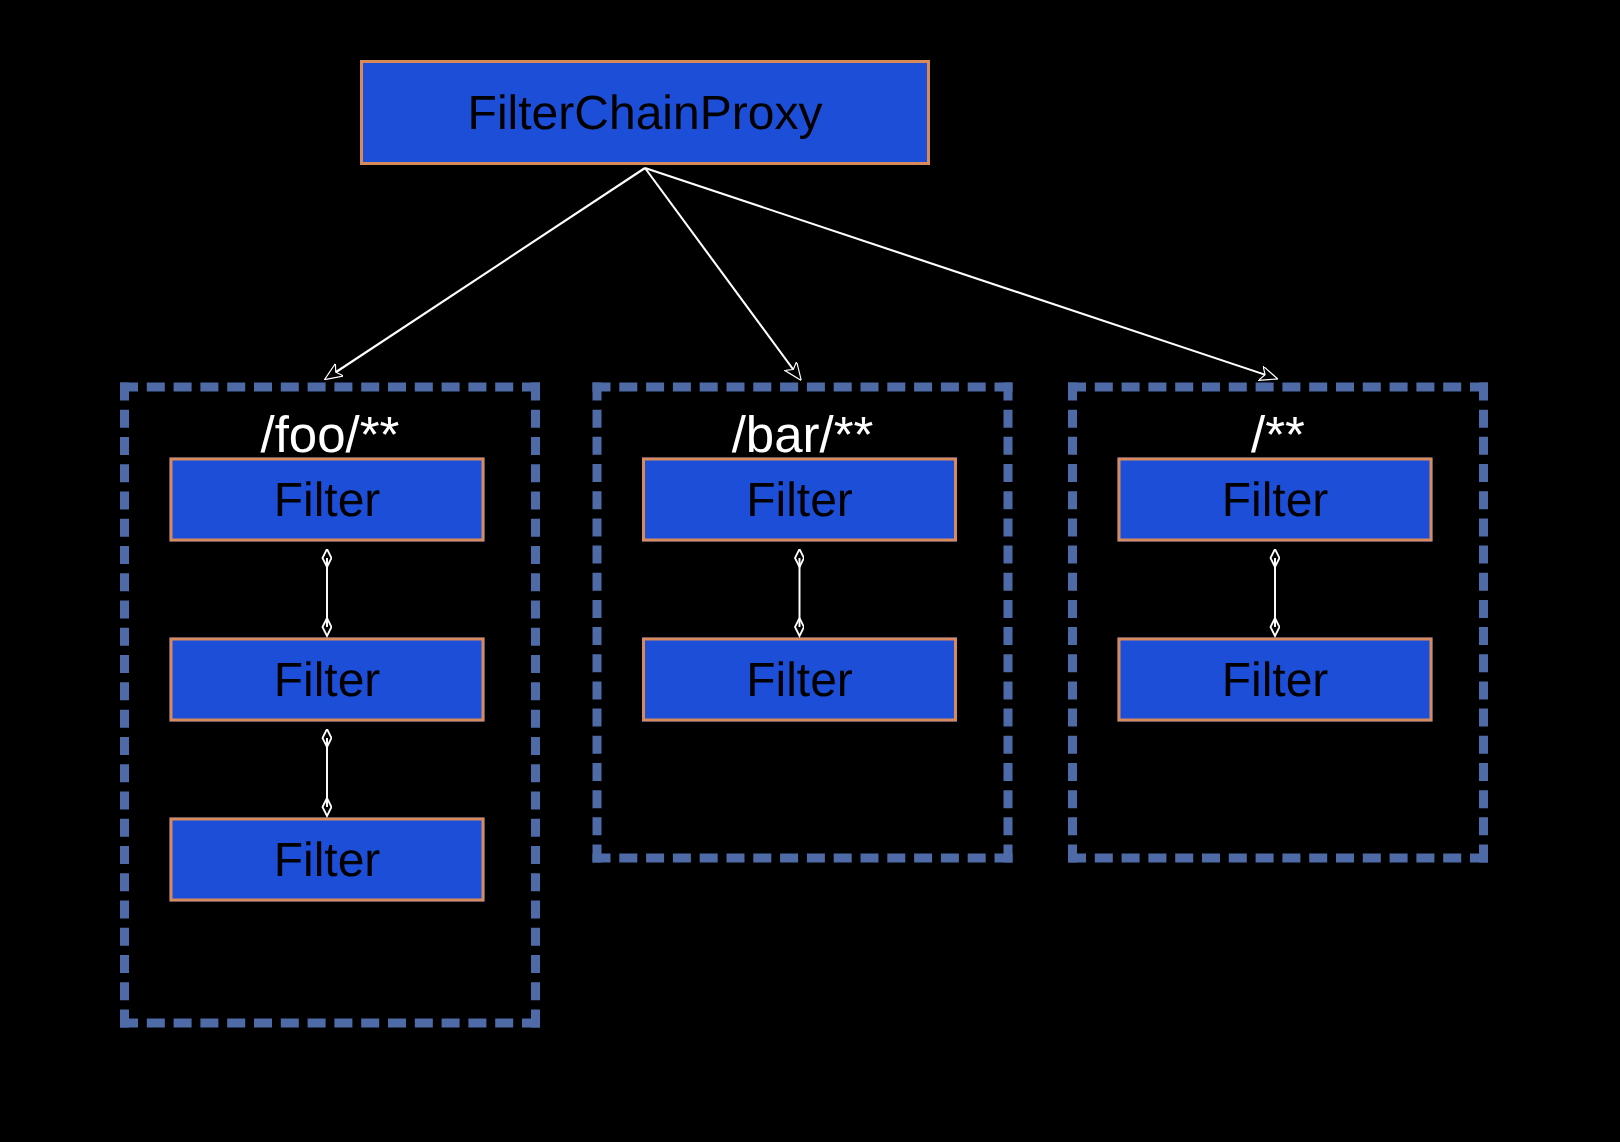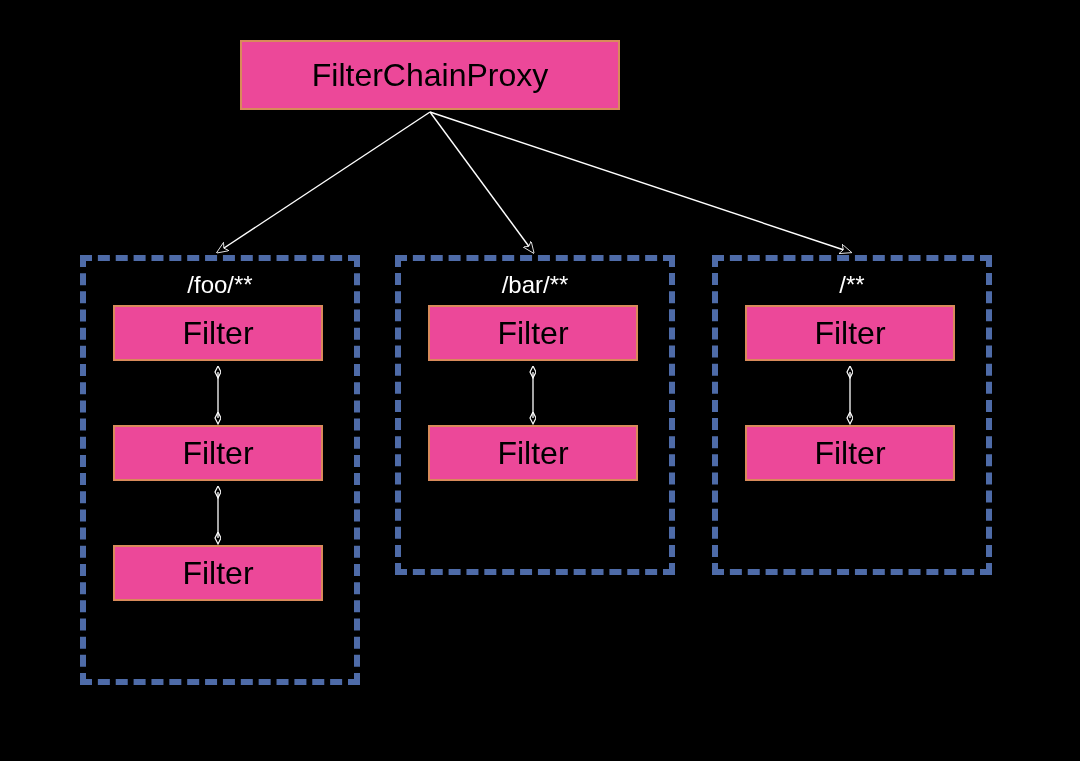--- a/index.html
+++ b/index.html
@@ -19,21 +19,21 @@
   .svg-layer {
     position: absolute;
     left: 0;
     top: 0;
     width: 1080px;
     height: 761px;
     pointer-events: none;
   }
   .box {
     position: absolute;
-    background: #ec4899;
+    background: #1d4ed8;
     border: 2px solid #D88A5A;
     display: flex;
     align-items: center;
     justify-content: center;
     font-size: 32px;
     color: #000;
     box-sizing: border-box;
   }
   .title-box {
     left: 240px;
@@ -46,21 +46,21 @@
     border: 6px dashed #4E6BA8;
     box-sizing: border-box;
   }
   .cluster-title {
     position: absolute;
     top: 10px;
     left: 0;
     width: 100%;
     text-align: center;
     color: #fff;
-    font-size: 24px;
+    font-size: 34px;
   }
   .cluster1 { left: 80px;  top: 255px; width: 280px; height: 430px; }
   .cluster2 { left: 395px; top: 255px; width: 280px; height: 320px; }
   .cluster3 { left: 712px; top: 255px; width: 280px; height: 320px; }
   .filter { width: 210px; height: 56px; }
   
   .c1f1 { left: 113px; top: 305px; }
   .c1f2 { left: 113px; top: 425px; }
   .c1f3 { left: 113px; top: 545px; }
   .c2f1 { left: 428px; top: 305px; }

